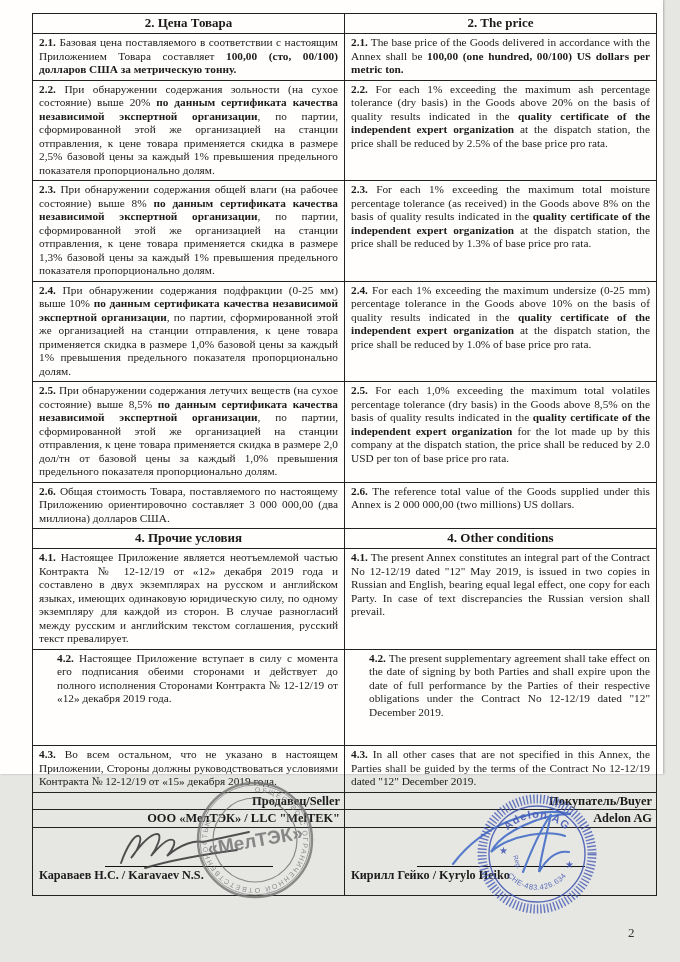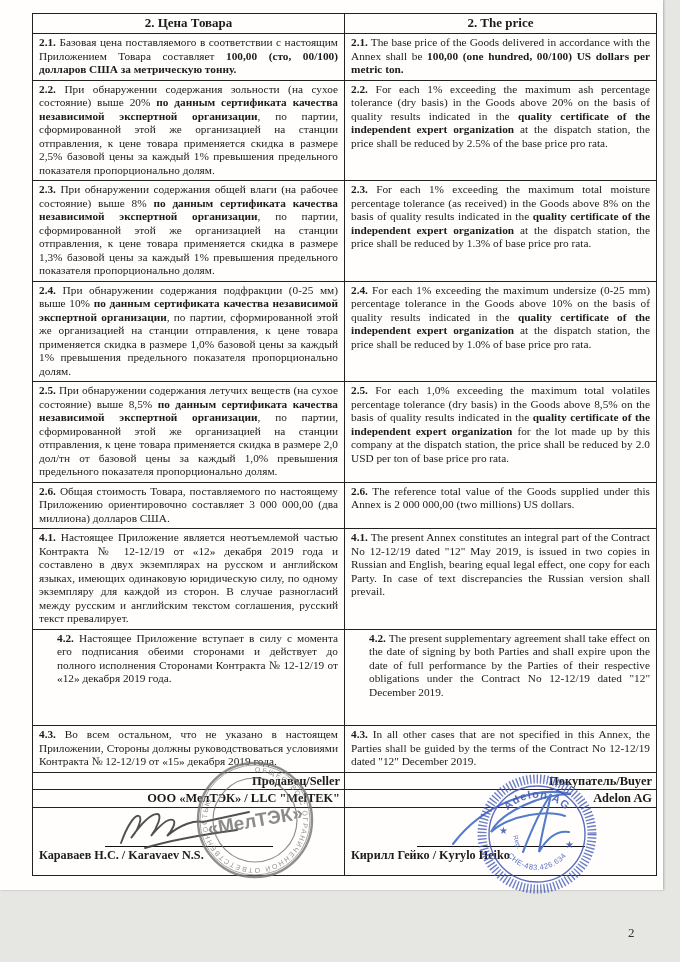--- a/index.html
+++ b/index.html
@@ -4,21 +4,21 @@
 <style>
   html,body{margin:0;padding:0;}
   body{
     width:680px;height:962px;position:relative;
     background:#e6e6e3;
     font-family:"Liberation Serif", serif;
     color:#1b1b1b;
     overflow:hidden;
   }
   .page{
-    position:absolute;left:0;top:0;width:663px;height:890px;
+    position:absolute;left:0;top:0;width:663px;height:774px;
     background:#fffefd;
     box-shadow:1px 0 2px rgba(0,0,0,.25);
   }
   table.doc{
     position:absolute;left:32px;top:13px;width:625px;
     border-collapse:collapse;table-layout:fixed;
   }
   .doc col{width:50%;}
   .doc th,.doc td{border:1px solid #222;vertical-align:top;}
   .doc th{
@@ -80,20 +80,24 @@
       </tr>
       <tr>
         <td><span class="b">2.5.</span><span> При обнаружении содержания летучих веществ (на сухое состояние) выше 8,5% </span><span class="b">по данным сертификата качества независимой экспертной организации</span><span>, по партии, сформированной этой же организацией на станции отправления, к цене товара применяется скидка в размере 2,0 дол/тн от базовой цены за каждый 1,0% превышения предельного показателя пропорционально долям.</span></td>
         <td><span class="b">2.5.</span><span> For each 1,0% exceeding the maximum total volatiles percentage tolerance (dry basis) in the Goods above 8,5% on the basis of quality results indicated in the </span><span class="b">quality certificate of the independent expert organization</span><span> for the lot made up by this company at the dispatch station, the price shall be reduced by 2.0 USD per ton of base price pro rata.</span></td>
       </tr>
       <tr>
         <td><span class="b">2.6.</span><span> Общая стоимость Товара, поставляемого по настоящему Приложению ориентировочно составляет 3 000 000,00 (два миллиона) долларов США.</span></td>
         <td><span class="b">2.6.</span><span> The reference total value of the Goods supplied under this Annex is 2 000 000,00 (two millions) US dollars.</span></td>
       </tr>
 
+      <tr>
+        <th>4. Прочие условия</th>
+        <th>4. Other conditions</th>
+      </tr>
 
       <tr>
         <td><span class="b">4.1.</span><span> Настоящее Приложение является неотъемлемой частью Контракта № 12-12/19 от «12» декабря 2019 года и составлено в двух экземплярах на русском и английском языках, имеющих одинаковую юридическую силу, по одному экземпляру для каждой из сторон. В случае разногласий между русским и английским текстом соглашения, русский текст превалирует.</span></td>
         <td><span class="b">4.1.</span><span> The present Annex constitutes an integral part of the Contract No 12-12/19 dated "12" May 2019, is issued in two copies in Russian and English, bearing equal legal effect, one copy for each Party. In case of text discrepancies the Russian version shall prevail.</span></td>
       </tr>
       <tr class="pad-b">
         <td><span class="b">4.2.</span><span> Настоящее Приложение вступает в силу с момента его подписания обеими сторонами и действует до полного исполнения Сторонами Контракта № 12-12/19 от «12» декабря 2019 года.</span></td>
         <td><span class="b">4.2.</span><span> The present supplementary agreement shall take effect on the date of signing by both Parties and shall expire upon the date of full performance by the Parties of their respective obligations under the Contract No 12-12/19 dated "12" December 2019.</span></td>
       </tr>
       <tr>

